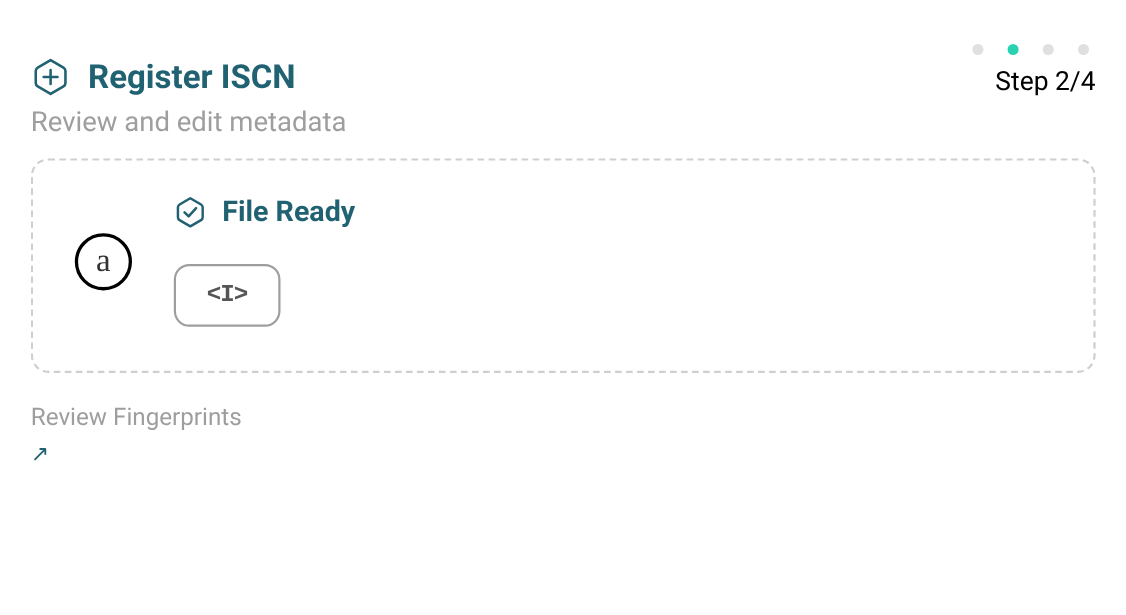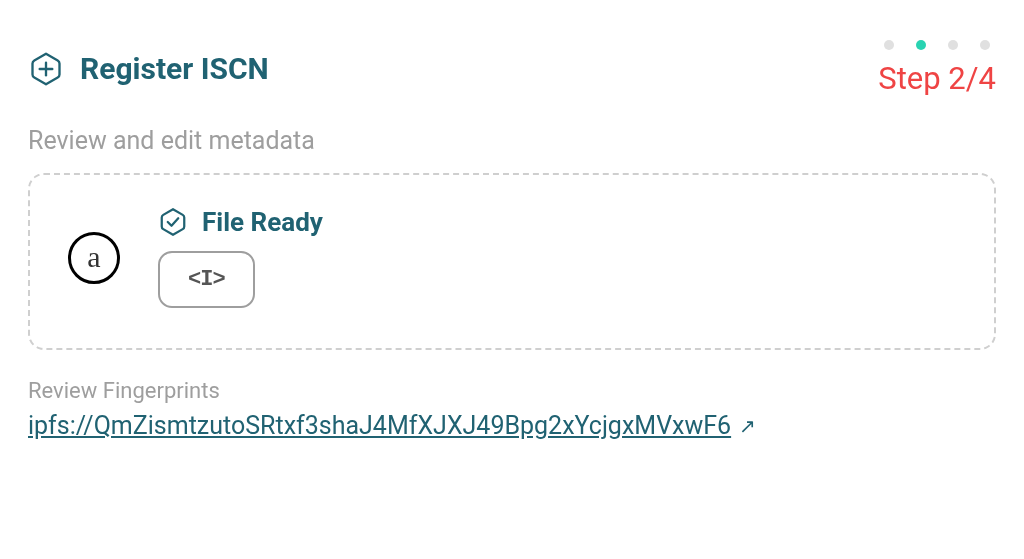--- a/index.html
+++ b/index.html
@@ -7,22 +7,22 @@
       font-family: -apple-system, BlinkMacSystemFont, "Segoe UI", Roboto, Helvetica, Arial, sans-serif;
       background: #fff;
       width: 1024px;
       height: 559px;
       padding: 40px 28px 0 28px;
       color: #333;
     }
     .header-row {
       display: flex;
       justify-content: space-between;
-      align-items: center;
-      margin-bottom: 29px;
+      align-items: flex-end;
+      margin-bottom: 9px;
     }
     .header-left {
       display: flex;
       align-items: center;
       gap: 16px;
     }
     .hex-icon {
       width: 36px;
       height: 36px;
       flex-shrink: 0;
@@ -44,22 +44,22 @@
       padding-right: 6px;
     }
     .dot {
       width: 10px;
       height: 10px;
       border-radius: 50%;
       background: #e0e0e0;
     }
     .dot.active { background: #29d3b2; }
     .step-label {
-      font-size: 31px;
-      color: #ef4444;
+      font-size: 24px;
+      color: #000000;
     }
     .subtitle {
       font-size: 25px;
       color: #9e9e9e;
       margin-bottom: 18px;
     }
     .dashed-box {
       border: 2px dashed #cfcfcf;
       border-radius: 16px;
       padding: 32px 38px 40px 38px;
@@ -89,21 +89,21 @@
     }
     .arweave-text {
       font-size: 30px;
       font-weight: 700;
       color: #000;
       letter-spacing: -0.5px;
     }
     .file-ready-col {
       display: flex;
       flex-direction: column;
-      gap: 14px;
+      gap: 32px;
       align-items: flex-start;
     }
     .file-ready-row {
       display: flex;
       align-items: center;
       gap: 14px;
     }
     .ready-badge {
       width: 30px;
       height: 30px;
@@ -192,15 +192,14 @@
       <span class="file-ready-label">File Ready</span>
     </div>
     <button class="view-file-btn">
       <span class="code-icon">&lt;I&gt;</span>
     </button>
   </div>
 </div>
 
 <div class="fingerprints-label">Review Fingerprints</div>
 <div class="fp-link-row">
-  <a class="fp-link">ipfs://QmZismtzutoSRtxf3shaJ4MfXJXJ49Bpg2xYcjgxMVxwF6</a>
   <span class="ext-arrow">↗</span>
 </div>
 
 </body></html>

